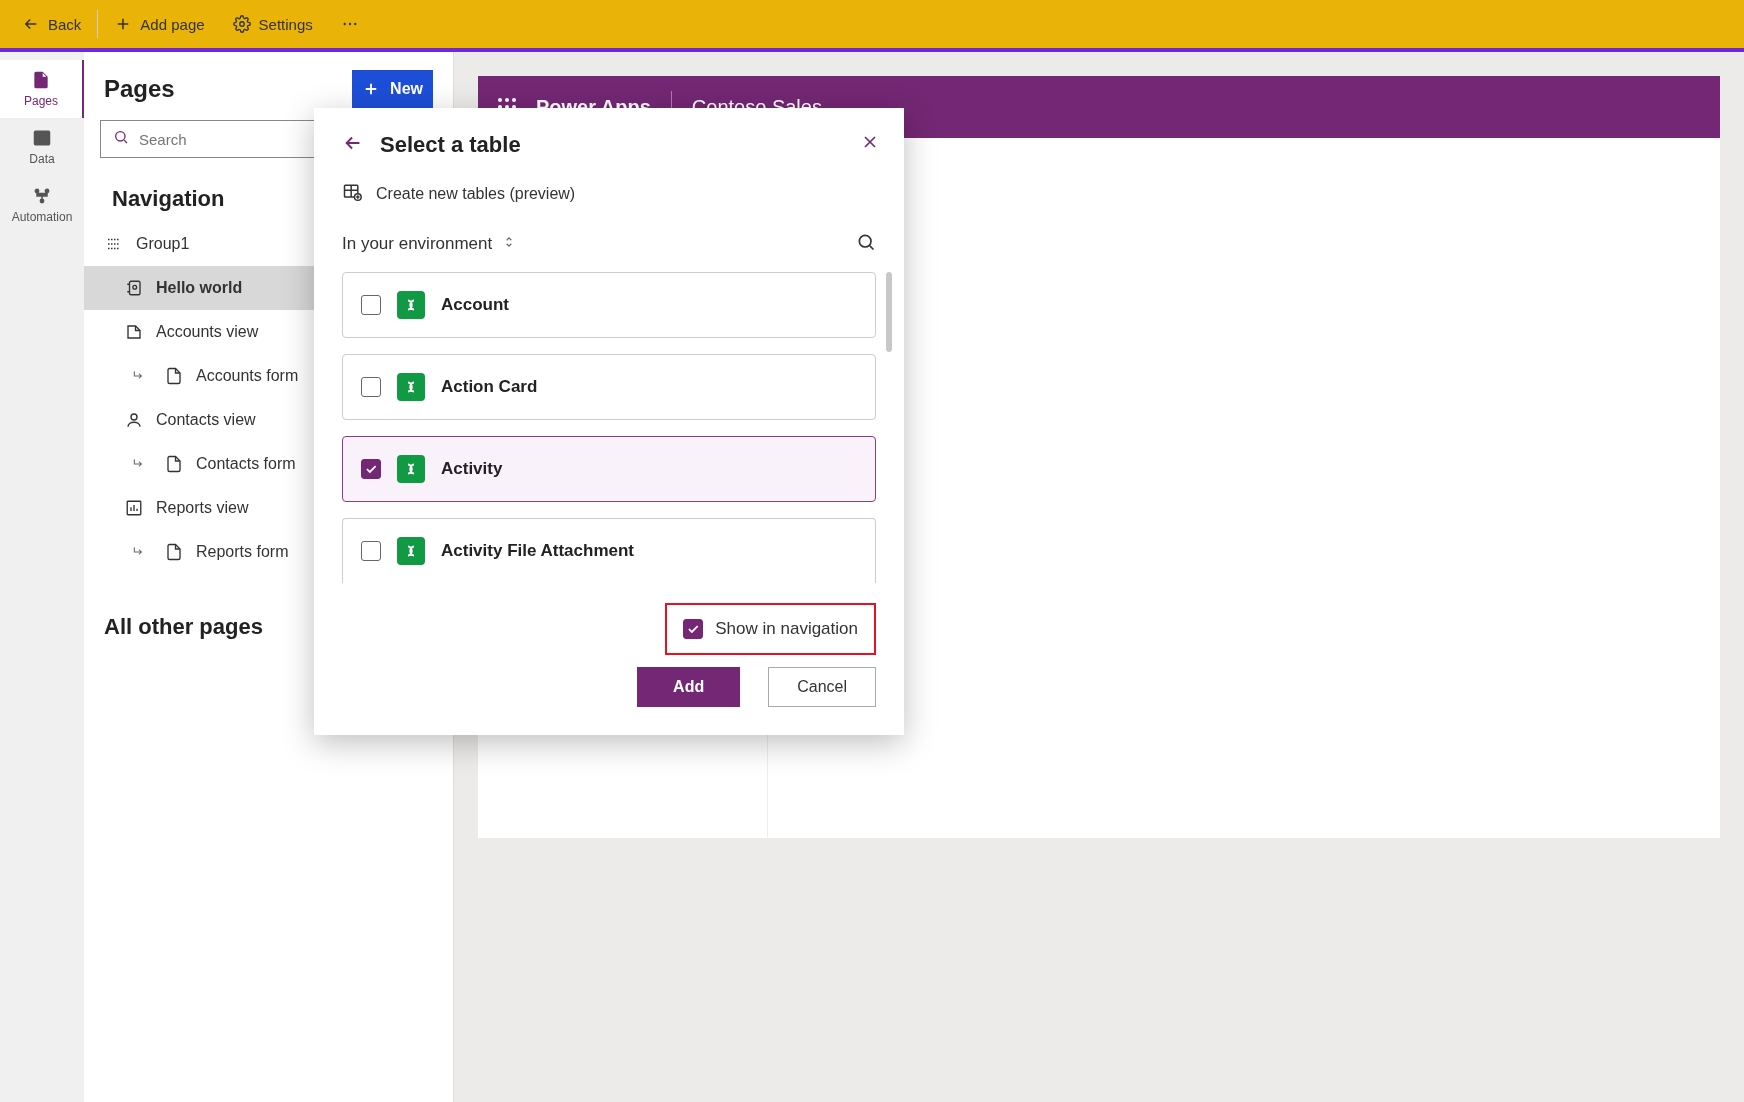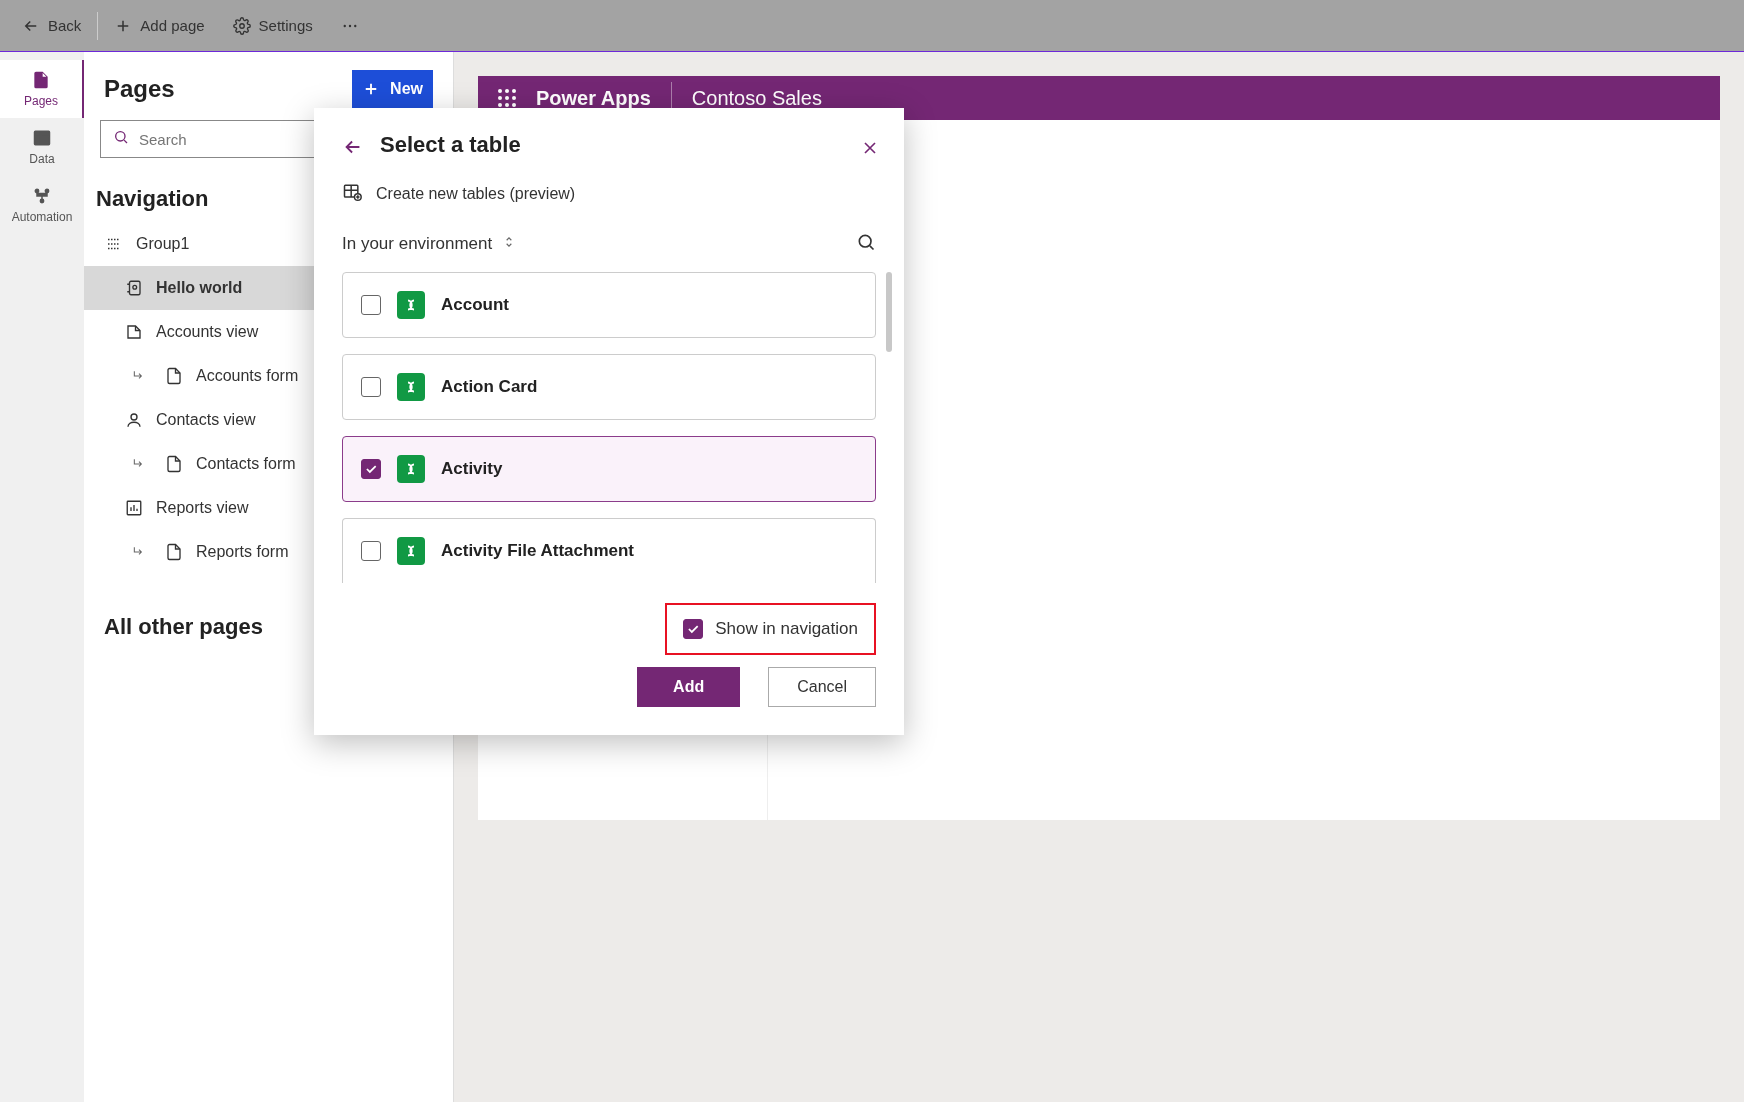--- a/index.html
+++ b/index.html
@@ -1,19 +1,19 @@
 <!DOCTYPE html>
 <html><head>
   <meta charset="utf-8">
   <style>
     * { box-sizing: border-box; margin: 0; padding: 0; font-family: "Segoe UI", -apple-system, sans-serif; }
     body { background: #f0f0f0; width: 1744px; height: 1102px; overflow: hidden; position: relative; }
     
     
-    .top-toolbar { height: 52px; background: #a3a3a3; display: flex; align-items: center; padding: 0 8px; border-bottom: 1px solid #6d28d9; }
+    .top-toolbar { height: 52px; background: #eab308; display: flex; align-items: center; padding: 0 8px; border-bottom: 4px solid #6d28d9; }
     .toolbar-btn { display: flex; align-items: center; gap: 8px; padding: 8px 14px; background: transparent; border: none; cursor: pointer; font-size: 15px; color: #333; }
     .toolbar-divider { width: 1px; height: 28px; background: #ccc; margin: 0 2px; }
     .toolbar-icon { width: 18px; height: 18px; display: inline-flex; align-items: center; justify-content: center; }
     
     
     .main-layout { display: flex; height: calc(100% - 52px); }
     
     
     .left-rail { width: 84px; background: #f0f0f0; padding-top: 8px; }
     .rail-item { display: flex; flex-direction: column; align-items: center; padding: 10px 4px; cursor: pointer; font-size: 12px; color: #555; gap: 4px; }
@@ -25,47 +25,47 @@
     
     .left-panel { width: 370px; background: #fff; border-right: 1px solid #ddd; display: flex; flex-direction: column; }
     .panel-header { display: flex; align-items: center; justify-content: space-between; padding: 18px 20px 12px 20px; }
     .panel-title { font-size: 24px; font-weight: 600; color: #222; }
     .new-btn { background: #1d4ed8; color: #fff; border: none; padding: 10px 10px; font-size: 16px; font-weight: 600; cursor: pointer; display: flex; align-items: center; gap: 10px; }
     
     .search-wrap { padding: 0 16px 14px 16px; }
     .search-box { width: 100%; border: 1px solid #888; padding: 8px 12px; display: flex; align-items: center; gap: 10px; background: #fff; }
     .search-input { border: none; outline: none; font-size: 15px; flex: 1; color: #000000; }
     
-    .section-heading { font-size: 22px; font-weight: 600; padding: 14px 20px 10px 12px; color: #222; }
+    .section-heading { font-size: 22px; font-weight: 600; padding: 14px 20px 10px 28px; color: #222; }
     
     .nav-list { }
     .nav-item { display: flex; align-items: center; gap: 12px; padding: 12px 20px; cursor: pointer; font-size: 16px; color: #333; }
     .nav-item.indent-1 { padding-left: 40px; }
     .nav-item.indent-2 { padding-left: 46px; }
     .nav-item.selected { background: #d8d8d8; font-weight: 600; }
     .nav-icon { width: 20px; height: 20px; display: flex; align-items: center; justify-content: center; flex-shrink: 0; }
     .subnav-arrow { width: 18px; height: 18px; display: flex; align-items: center; justify-content: center; margin-right: 4px; }
     
     .all-other { font-size: 22px; font-weight: 600; padding: 40px 20px 10px 20px; color: #222; }
     
     
     .canvas { flex: 1; background: #edebe9; padding: 24px 24px; position: relative; }
-    .app-header { background: #742774; color: #fff; height: 44px; display: flex; align-items: center; padding: 0 20px; gap: 20px; font-size: 20px; }
+    .app-header { background: #742774; color: #fff; height: 62px; display: flex; align-items: center; padding: 0 20px; gap: 20px; font-size: 20px; }
     .app-header-grip { width: 18px; display: grid; grid-template-columns: repeat(3, 4px); gap: 3px; }
     .app-header-grip span { width: 4px; height: 4px; background: #fff; border-radius: 50%; }
     .app-header-title { font-weight: 600; }
     .app-header-divider { width: 1px; height: 32px; background: rgba(255,255,255,0.4); }
     .app-header-sub { font-weight: 400; }
     .canvas-body { background: #fff; height: 700px; margin-top: 0; display:flex; }
     .canvas-left { width:290px; border-right:1px solid #eee;}
     .canvas-right { flex:1; }
     
     
     .dialog-overlay { position: absolute; top: 108px; left: 314px; width: 590px; background: #fff; box-shadow: 0 8px 30px rgba(0,0,0,0.25); z-index: 100; }
-    .dialog-header { display: flex; align-items: flex-end; padding: 24px 24px 14px 28px; gap: 16px; }
+    .dialog-header { display: flex; align-items: flex-start; padding: 24px 24px 14px 28px; gap: 16px; }
     .dialog-back { cursor: pointer; display:flex; }
     .dialog-title { font-size: 22px; font-weight: 600; flex: 1; color: #222; }
     .dialog-close { cursor: pointer; color: #742774; display:flex; }
     
     .dialog-subaction { display: flex; align-items: center; gap: 14px; padding: 10px 28px 18px 28px; font-size: 16px; color: #333; cursor: pointer; }
     
     .env-row { display: flex; align-items: center; justify-content: space-between; padding: 8px 28px 16px 28px; }
     .env-label { display: flex; align-items: center; gap: 10px; font-size: 17px; color: #333; }
     
     .table-list { padding: 0 28px 20px 28px; display: flex; flex-direction: column; gap: 16px; position: relative; }

